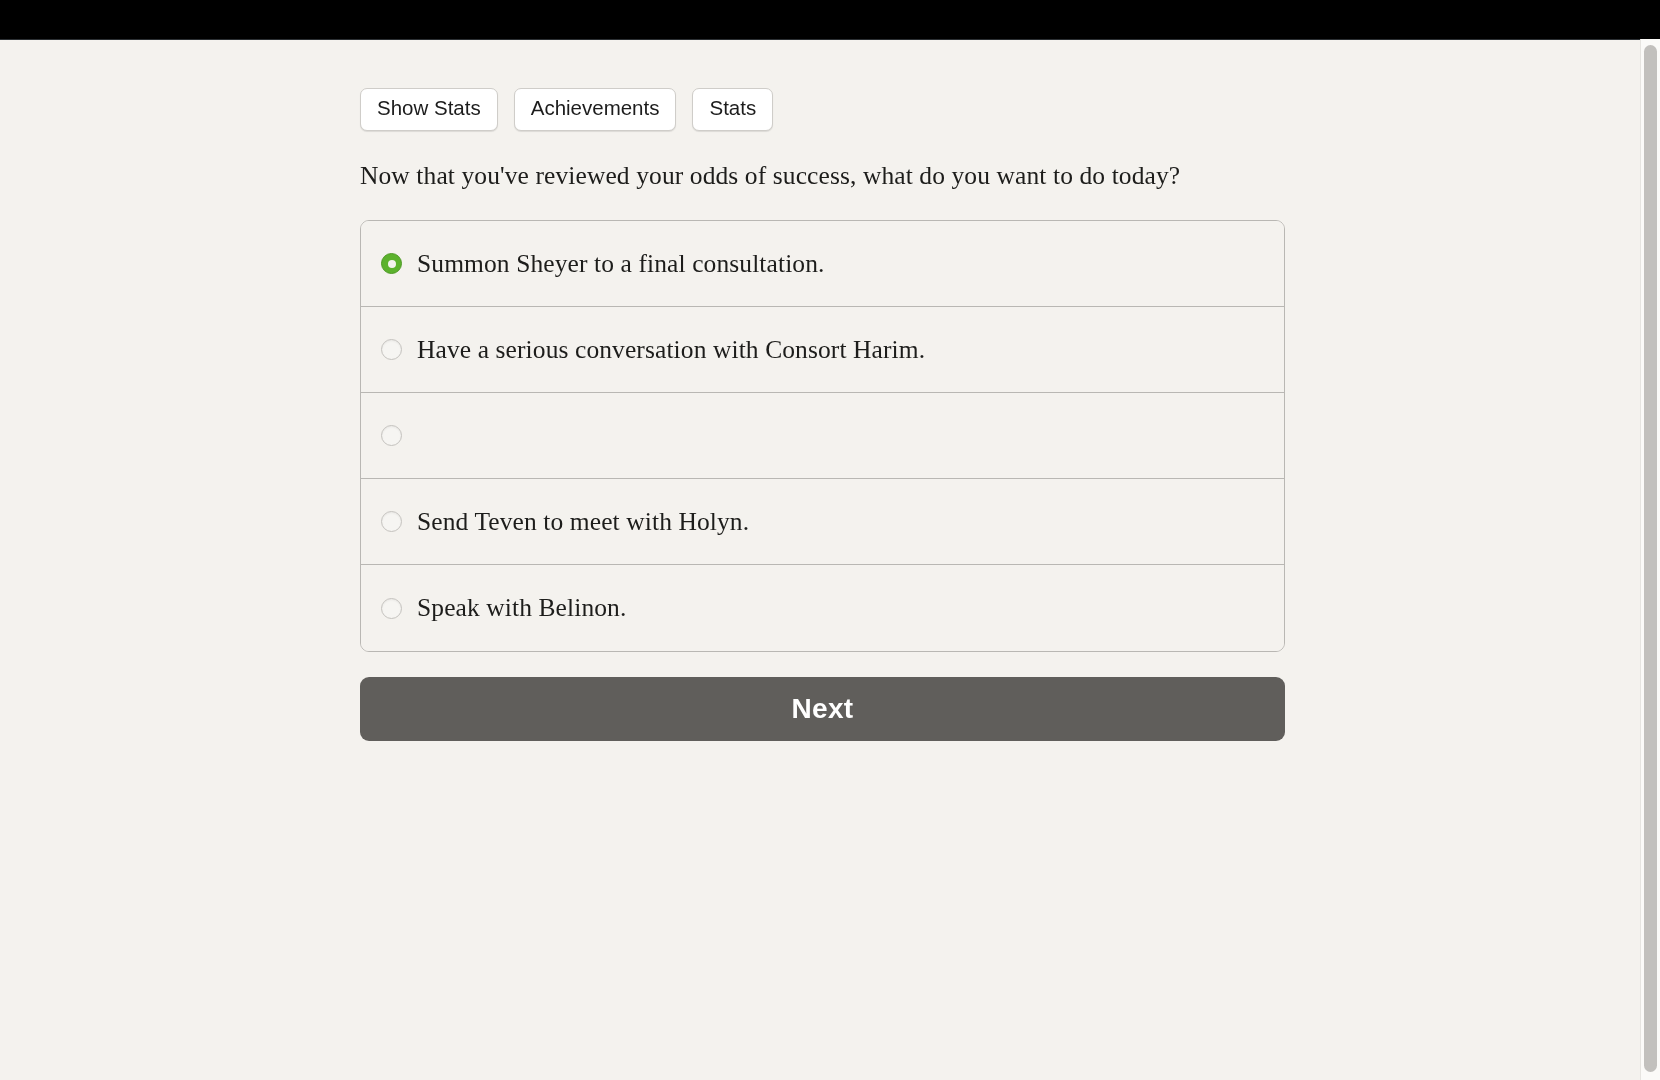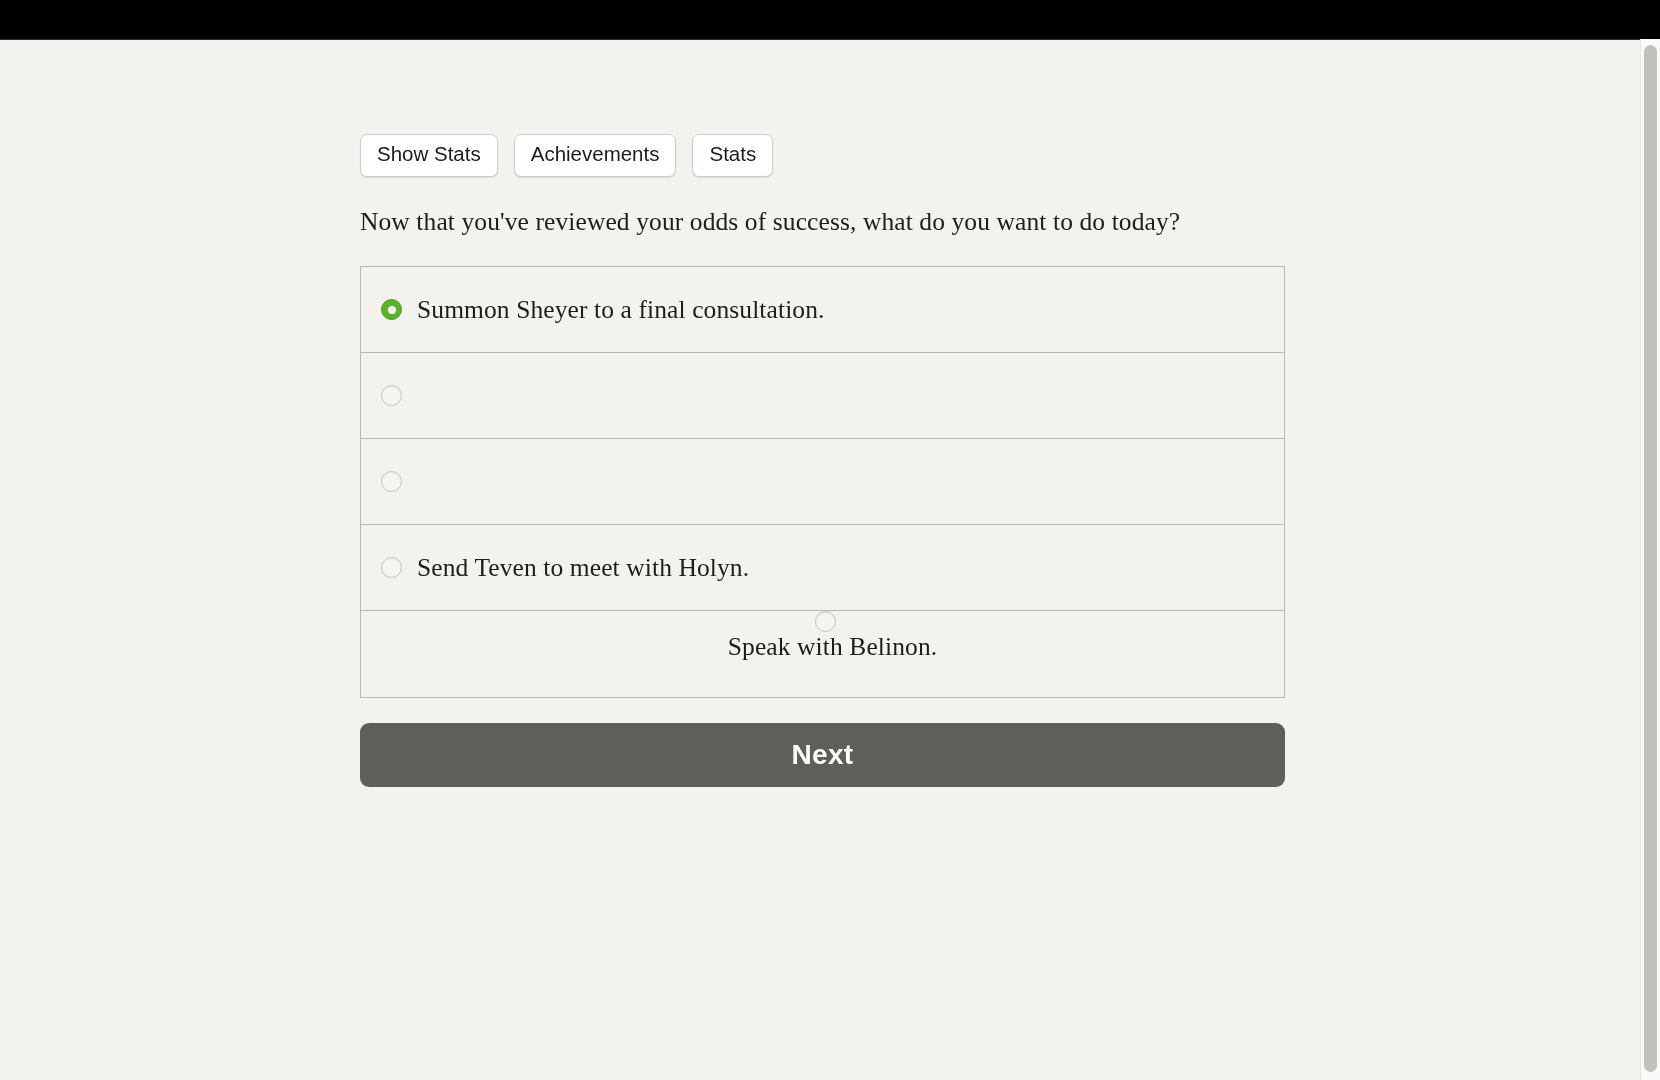--- a/index.html
+++ b/index.html
@@ -52,21 +52,20 @@
     width: 1640px;
     height: 1041px;
     background: #f4f2ee;
   }
 
   #page-inner {
     position: relative;
     margin-left: 359px;
     width: 925px;
     padding-top: 48px;
-    margin-top: 46px;
   }
 
   
   #nav-buttons {
     display: flex;
     gap: 16px;
     align-items: center;
     margin-left: 1px;
   }
   .nav-button {
@@ -93,34 +92,34 @@
     color: #1d1d1b;
     letter-spacing: 0.1px;
   }
 
   
   #options {
     margin-top: 29px;
     margin-left: 1px;
     width: 925px;
     border: 1px solid #b9b7b3;
-    border-radius: 0;
+    border-radius: 9px;
     background: #f4f2ee;
     overflow: hidden;
   }
   .option-row {
     display: flex;
     align-items: center;
     height: 86px;
     padding-left: 20px;
     border-bottom: 1px solid #b9b7b3;
     cursor: pointer;
     background: #f4f2ee;
   }
-  .option-row:last-child { border-bottom: none; flex-direction: column; }
+  .option-row:last-child { border-bottom: none; }
 
   .radio {
     flex: 0 0 auto;
     width: 21px;
     height: 21px;
     border-radius: 50%;
     margin-right: 15px;
     position: relative;
     background: #f6f5f2;
     border: 1px solid #c4c2be;
@@ -215,20 +214,21 @@
 
         <div id="options">
 
           <div class="option-row">
             <span class="radio checked"></span>
             <span class="option-label">Summon Sheyer to a final consultation.</span>
           </div>
 
           <div class="option-row">
             <span class="radio"></span>
+            <span class="option-label">Have a serious conversation with Consort Harim.</span>
           </div>
 
           <div class="option-row">
             <span class="radio"></span>
           </div>
 
           <div class="option-row">
             <span class="radio"></span>
             <span class="option-label">Send Teven to meet with Holyn.</span>
           </div>

